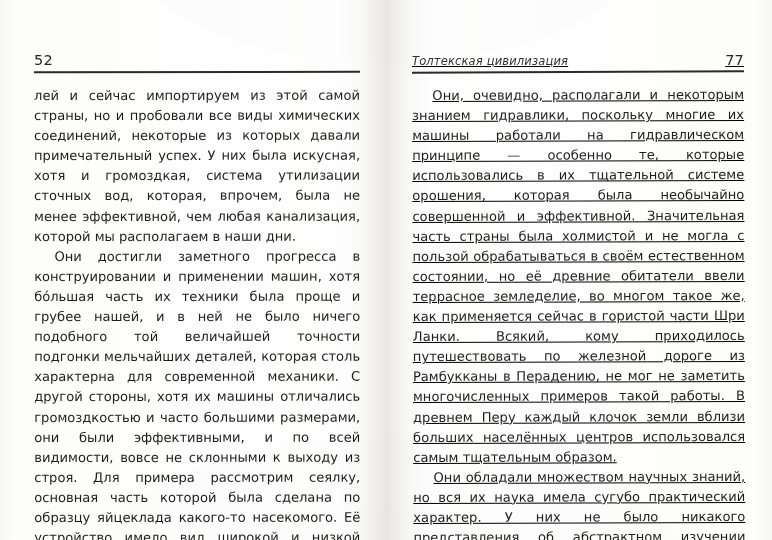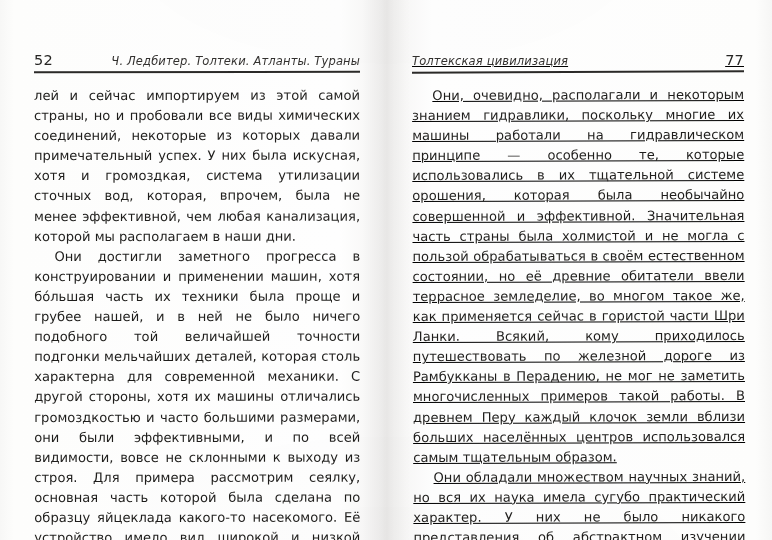--- a/index.html
+++ b/index.html
@@ -131,21 +131,20 @@
 <div id="page">
 
   <div class="paper-base"></div>
 
   <div class="spread">
 
     <div class="page-half left">
 
       <div class="runhead left">
         <span class="folio">52</span>
-        <span class="runtitle">Ч. Ледбитер. Толтеки. Атланты. Тураны</span>
       </div>
       <div class="head-rule left"></div>
 
       <div class="column">
         <p>лей и сейчас импортируем из этой самой страны, но и пробовали все виды химических соединений, некоторые из которых давали примечательный успех. У них была искусная, хотя и громоздкая, система утилизации сточных вод, которая, впрочем, была не менее эффективной, чем любая канализация, которой мы располагаем в наши дни.</p>
         <p class="indent">Они достигли заметного прогресса в конструировании и применении машин, хотя бо́льшая часть их техники была проще и грубее нашей, и в ней не было ничего подобного той величайшей точности подгонки мельчайших деталей, которая столь характерна для современной механики. С другой стороны, хотя их машины отличались громоздкостью и часто большими размерами, они были эффективными, и по всей видимости, вовсе не склонными к выходу из строя. Для примера рассмотрим сеялку, основная часть которой была сделана по образцу яйцеклада какого-то насекомого. Её устройство имело вид широкой и низкой телеги, и когда её тянули по полю, она автоматически делала десять линий лунок на равных расстояниях, бросала в каждую зерно, поливала его и опять засыпала грунтом, заравнивая почву.</p>
       </div>
 
     </div>
 

